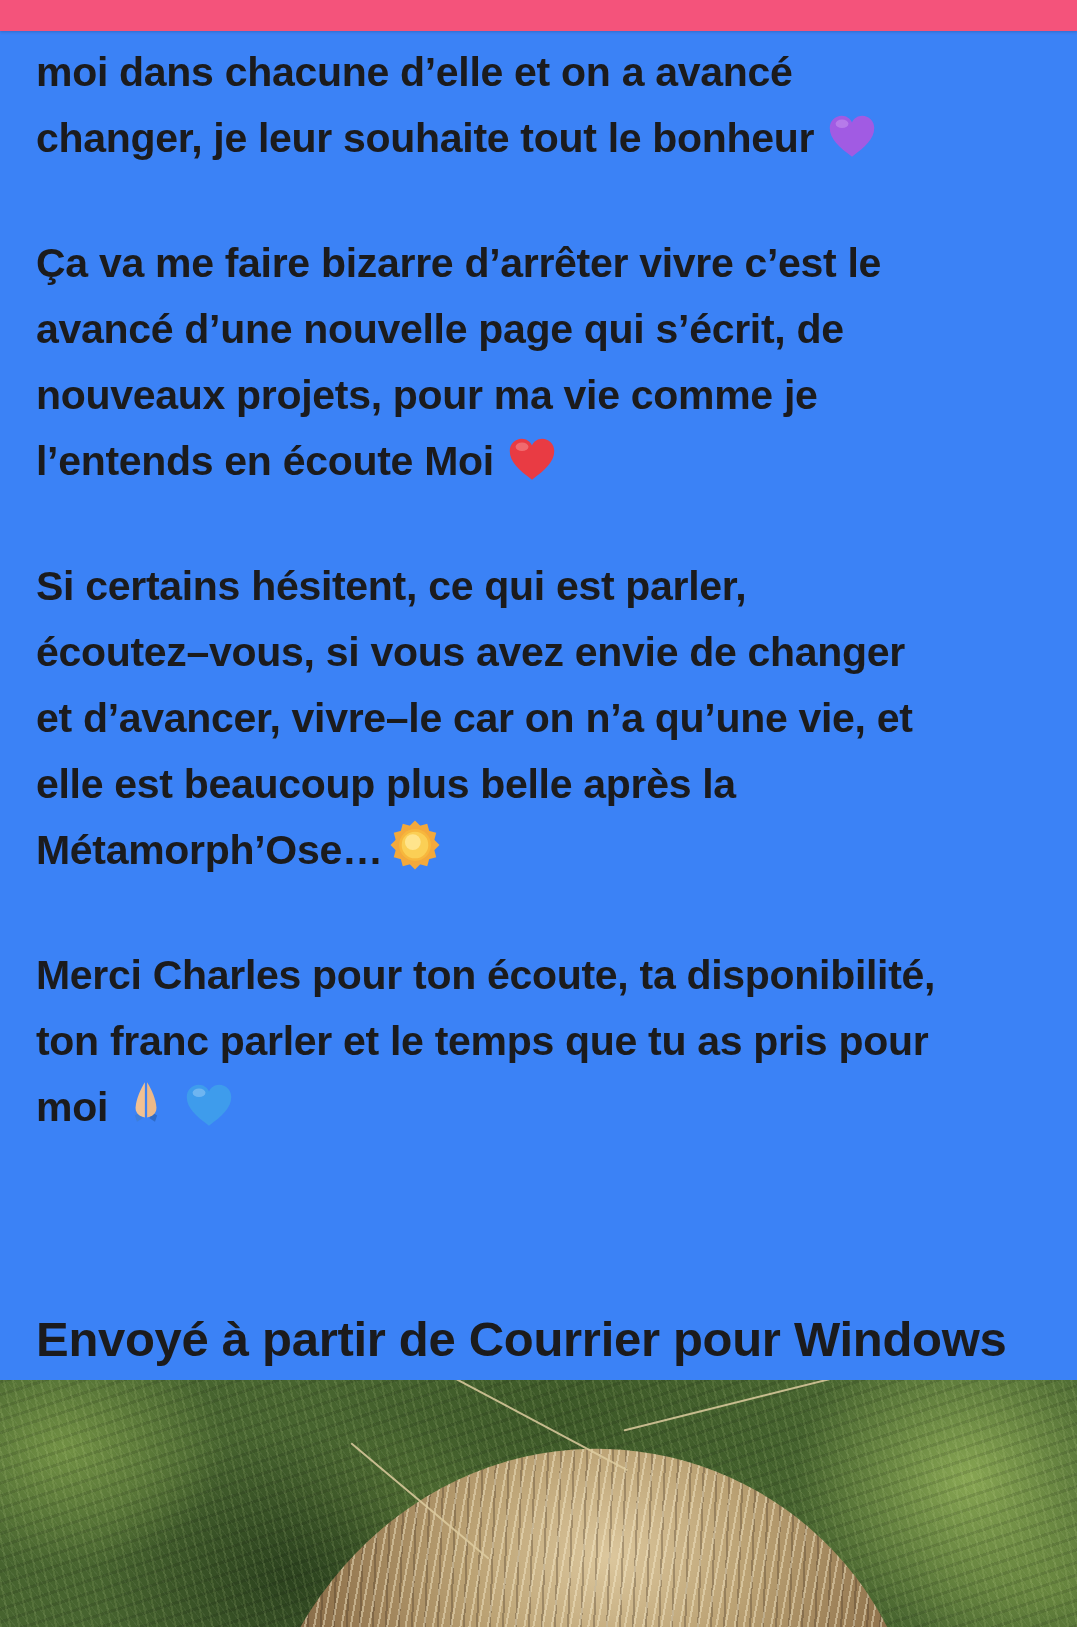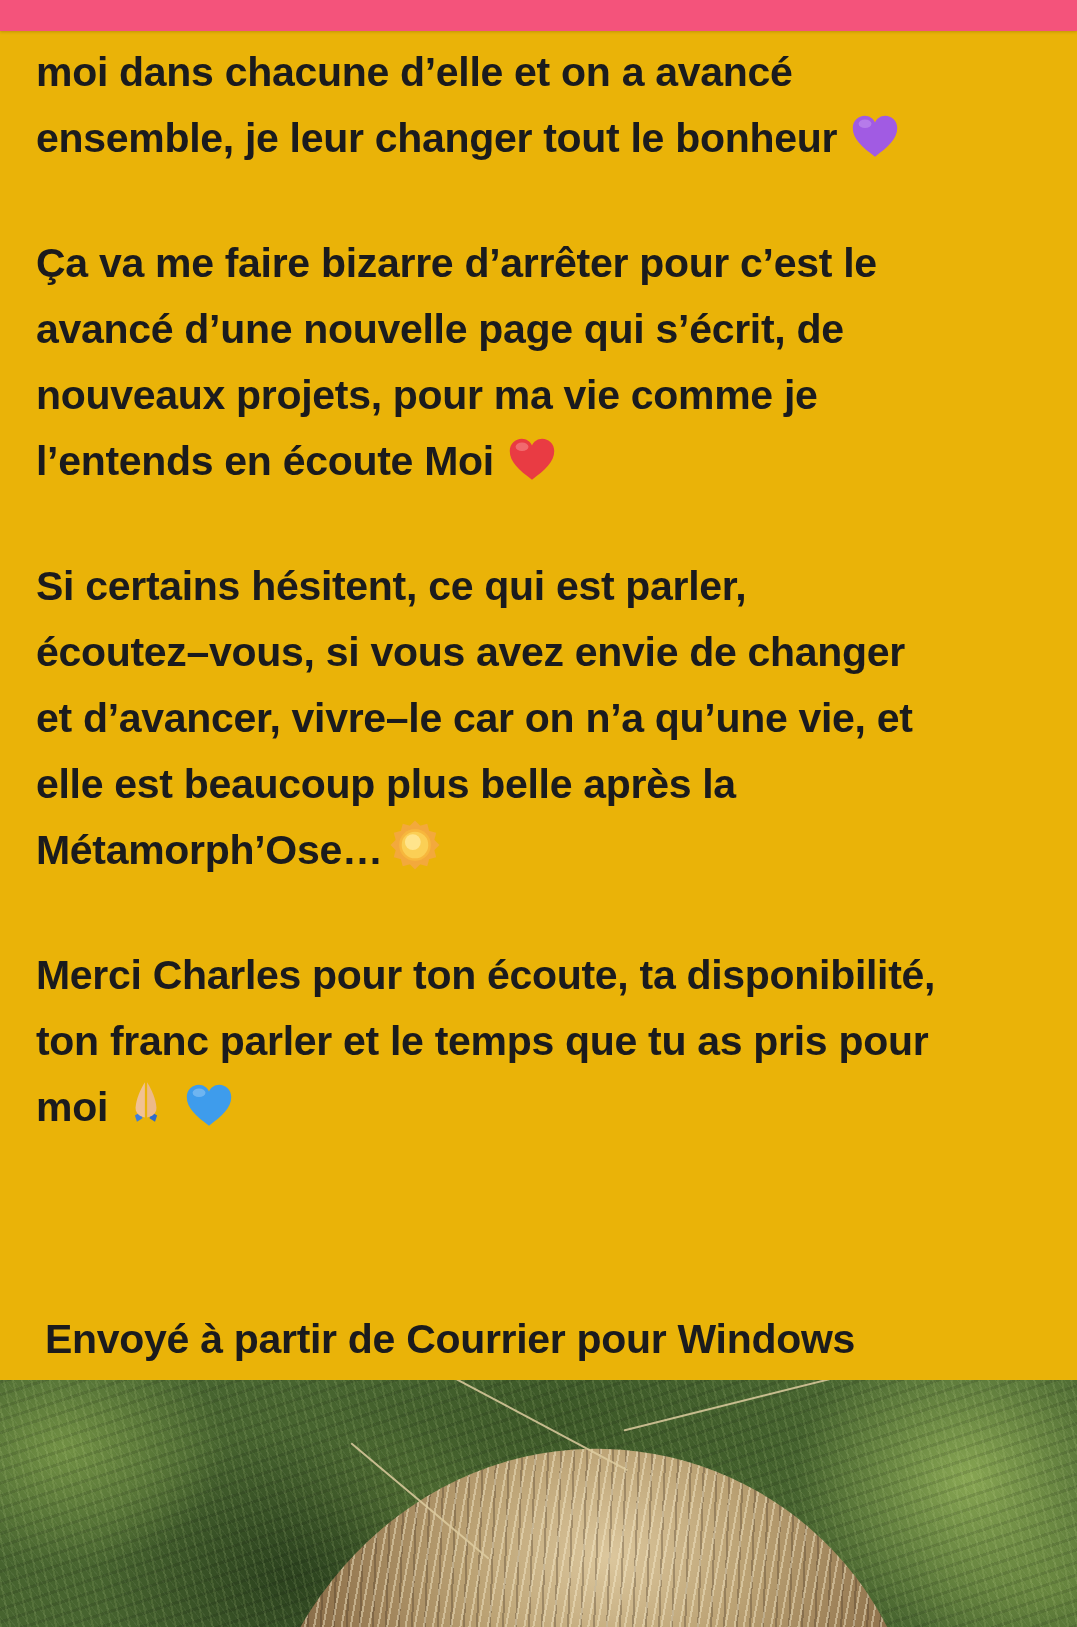--- a/index.html
+++ b/index.html
@@ -1,20 +1,20 @@
 <!DOCTYPE html>
 <html><head>
 <meta charset="utf-8">
 <style>
   html,body{margin:0;padding:0;background:#ffffff;}
   .page{
     position:relative;
     width:1077px;height:1627px;
     margin:0 auto;
-    background:#eab308;
+    background:#3b82f6;
     overflow:hidden;
     font-family:"Liberation Sans","DejaVu Sans",sans-serif;
     color:#1b1b1d;
   }
   .top-bar{
     width:100%;height:31px;
     box-shadow:0 1px 3px rgba(0,0,0,.18);
   }
   .content{
     padding:8px 30px 0 36px;
@@ -28,22 +28,22 @@
     white-space:nowrap;
   }
   .line .txt{display:inline;}
   .emoji{
     display:inline-block;
     vertical-align:-7px;
     margin-left:13px;
   }
   .emoji.tight{margin-left:4px;}
   .footer-line{
-    margin:159px 0 0 9px;
-    font-size:41px;
+    margin:159px 0 0 0;
+    font-size:49px;
     line-height:66px;
     font-weight:600;
     letter-spacing:-0.3px;
     white-space:nowrap;
   }
   
   .photo{
     position:absolute;
     left:0;bottom:0;
     width:1077px;height:247px;
@@ -95,30 +95,30 @@
 <body>
 
 <div class="page">
 
   <div class="top-bar" style="background:#F4537B;"></div>
 
   <div class="content">
 
     <div class="para">
       <div class="line"><span class="txt">moi dans chacune d’elle et on a avancé</span></div>
-      <div class="line"><span class="txt">ensemble, je leur changer tout le bonheur</span><span class="emoji" aria-label="purple-heart"><svg width="50" height="46" viewBox="0 0 32 30">
+      <div class="line"><span class="txt">changer, je leur souhaite tout le bonheur</span><span class="emoji" aria-label="purple-heart"><svg width="50" height="46" viewBox="0 0 32 30">
               <path d="M16 28.5 C 7.5 22.2, 1.5 16.8, 1.5 9.8 C 1.5 5.2, 5.1 1.8, 9.4 1.8 C 12.3 1.8, 14.9 3.6, 16 6.2 C 17.1 3.6, 19.7 1.8, 22.6 1.8 C 26.9 1.8, 30.5 5.2, 30.5 9.8 C 30.5 16.8, 24.5 22.2, 16 28.5 Z" fill="#A15BE3"></path>
               <ellipse cx="9.5" cy="7.5" rx="4" ry="3" fill="#C violet" opacity="0"></ellipse>
               <ellipse cx="9.5" cy="7" rx="4.2" ry="2.8" fill="#C August" opacity="0"></ellipse>
               <ellipse cx="9.5" cy="7" rx="4.2" ry="2.8" fill="#C996F0" opacity=".55"></ellipse>
             </svg></span></div>
     </div>
 
     <div class="para">
-      <div class="line"><span class="txt">Ça va me faire bizarre d’arrêter pour c’est le</span></div>
+      <div class="line"><span class="txt">Ça va me faire bizarre d’arrêter vivre c’est le</span></div>
       <div class="line"><span class="txt">avancé d’une nouvelle page qui s’écrit, de</span></div>
       <div class="line"><span class="txt">nouveaux projets, pour ma vie comme je</span></div>
       <div class="line"><span class="txt">l’entends en écoute Moi</span><span class="emoji" aria-label="red-heart"><svg width="50" height="46" viewBox="0 0 32 30">
               <path d="M16 28.5 C 7.5 22.2, 1.5 16.8, 1.5 9.8 C 1.5 5.2, 5.1 1.8, 9.4 1.8 C 12.3 1.8, 14.9 3.6, 16 6.2 C 17.1 3.6, 19.7 1.8, 22.6 1.8 C 26.9 1.8, 30.5 5.2, 30.5 9.8 C 30.5 16.8, 24.5 22.2, 16 28.5 Z" fill="#E93B43"></path>
               <ellipse cx="9.5" cy="7" rx="4.2" ry="2.8" fill="#F78A8C" opacity=".6"></ellipse>
             </svg></span></div>
     </div>
 
     <div class="para">
       <div class="line"><span class="txt">Si certains hésitent, ce qui est parler,</span></div>

